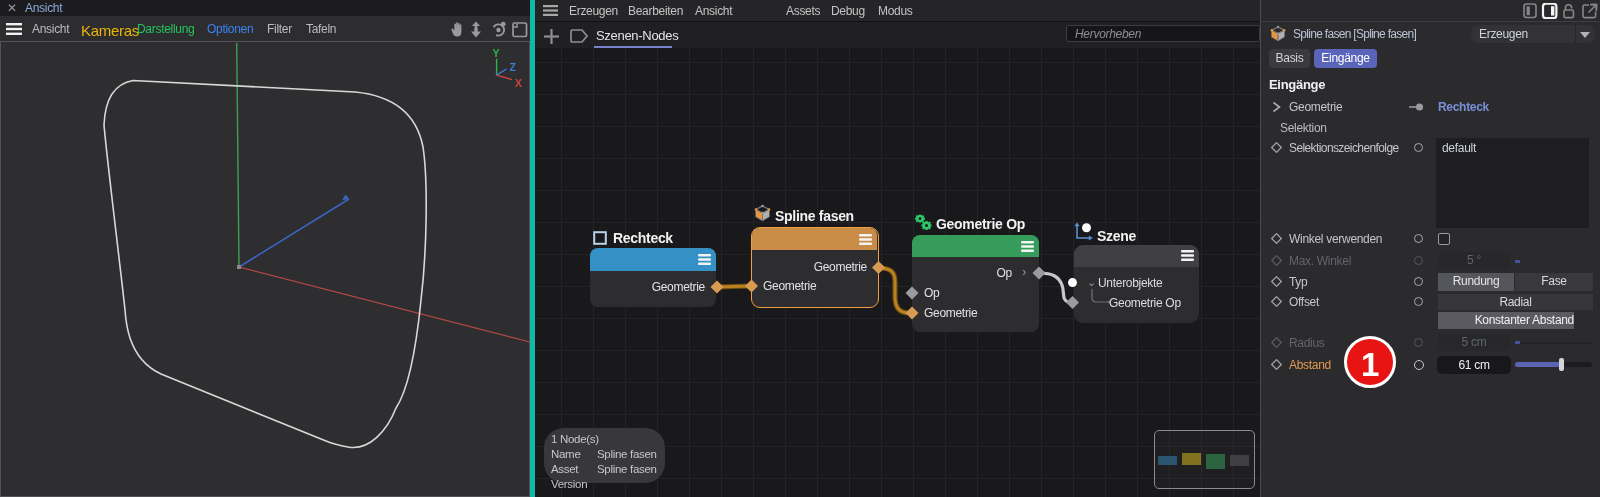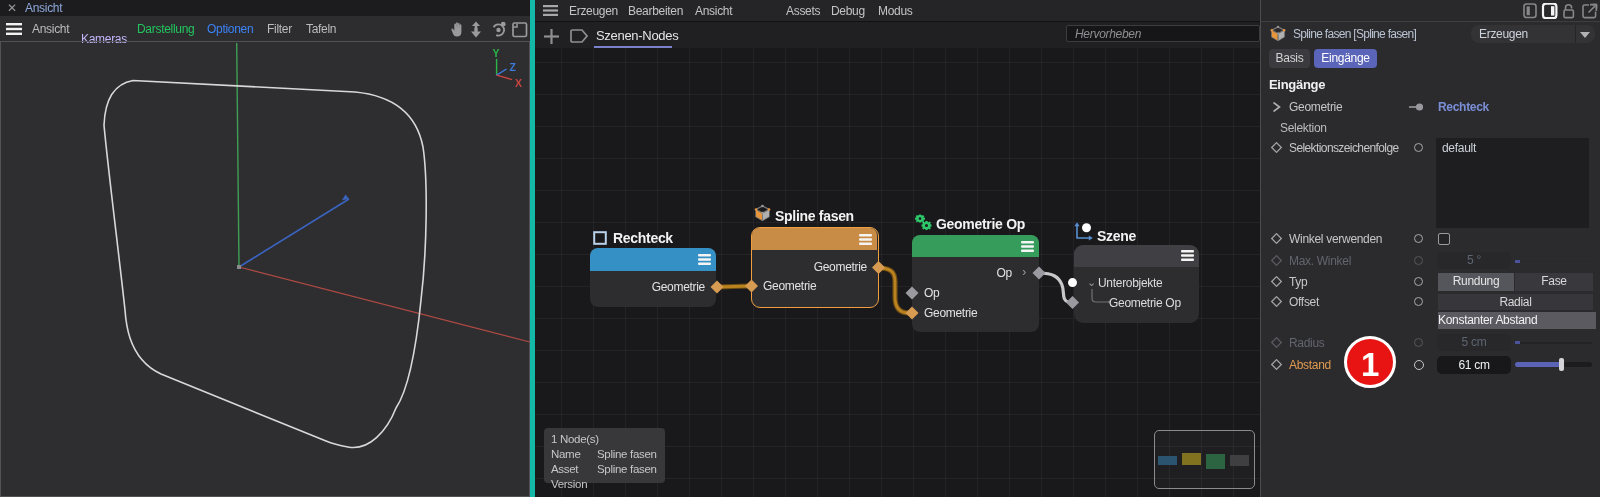--- a/index.html
+++ b/index.html
@@ -19,21 +19,21 @@
       <div class="abs" style="left:25px;top:1px;font-size:12px;color:#8ca7d8;">Ansicht</div>
     </div>
 
     <div class="abs" style="left:0;top:16px;width:530px;height:26px;background:#2d2d2f;border-bottom:1px solid #59595e;">
       <svg class="abs" style="left:6px;top:7px;" width="16" height="12" viewBox="0 0 16 12">
         <rect x="0" y="0" width="16" height="2.4" fill="#f2f2f2"></rect>
         <rect x="0" y="4.8" width="16" height="2.4" fill="#f2f2f2"></rect>
         <rect x="0" y="9.6" width="16" height="2.4" fill="#f2f2f2"></rect>
       </svg>
       <div class="abs" style="left:32px;top:6px;font-size:12px;color:#bcbcbe;">Ansicht</div>
-      <div class="abs" style="left:81px;top:6px;font-size:12px;color:#c4b5fd;margin-top:10px;">Kameras</div>
+      <div class="abs" style="left:81px;top:6px;font-size:15px;color:#eab308;">Kameras</div>
       <div class="abs" style="left:137px;top:6px;font-size:12px;color:#22c55e;">Darstellung</div>
       <div class="abs" style="left:207px;top:6px;font-size:12px;color:#3b82f6;">Optionen</div>
       <div class="abs" style="left:267px;top:6px;font-size:12px;color:#bcbcbe;">Filter</div>
       <div class="abs" style="left:306px;top:6px;font-size:12px;color:#bcbcbe;">Tafeln</div>
       <svg class="abs" style="left:448px;top:5px;" width="80" height="17" viewBox="0 0 80 17" fill="none" stroke="#9a9a9c">
 
         <g fill="#9a9a9c" stroke="none">
           <path d="M3.5,9 C3,7.5 4.5,6.8 5.2,8 L6.3,9.8 L6.3,3.5 C6.3,2.2 8,2.2 8,3.5 L8.1,7 L8.1,2.2 C8.1,0.9 9.8,0.9 9.8,2.2 L9.9,7 L10,2.8 C10,1.6 11.6,1.6 11.6,2.8 L11.7,7.3 L11.8,4.2 C11.8,3 13.4,3 13.4,4.2 L13.4,11 C13.4,14 11.8,15.5 8.9,15.5 C6.6,15.5 5.8,14.6 4.9,12.6 Z"></path>
         </g>
 
@@ -239,21 +239,21 @@
           <rect x="-4.6" y="-4.6" width="9.2" height="9.2" fill="#d89b52" transform="translate(216.5,238) rotate(45)"></rect>
           <rect x="-4.6" y="-4.6" width="9.2" height="9.2" fill="#d89b52" transform="translate(343.5,219.5) rotate(45)"></rect>
           <rect x="-4.6" y="-4.6" width="9.2" height="9.2" fill="#9a9aa0" transform="translate(504,225) rotate(45)"></rect>
           <rect x="-4.6" y="-4.6" width="9.2" height="9.2" fill="#9a9aa0" transform="translate(377,245) rotate(45)"></rect>
           <rect x="-4.6" y="-4.6" width="9.2" height="9.2" fill="#d89b52" transform="translate(377,265) rotate(45)"></rect>
           <rect x="-4.6" y="-4.6" width="9.2" height="9.2" fill="#9a9aa0" transform="translate(537.5,254.5) rotate(45)"></rect>
           <circle cx="537.5" cy="234.6" r="4.5" fill="#ffffff"></circle>
         </g>
       </svg>
 
-      <div class="abs" style="left:9px;top:380px;width:121px;height:55px;border-radius:4px;background:#38383b;font-size:11.5px;color:#c6c6c8;">
+      <div class="abs" style="left:9px;top:380px;width:121px;height:55px;border-radius:20px;background:#38383b;font-size:11.5px;color:#c6c6c8;">
         <div class="abs" style="left:7px;top:5px;">1 Node(s)</div>
         <div class="abs" style="left:7px;top:20px;">Name</div>
           <div class="abs" style="left:53px;top:20px;">Spline fasen</div>
         <div class="abs" style="left:7px;top:35px;">Asset</div>
           <div class="abs" style="left:53px;top:35px;">Spline fasen</div>
         <div class="abs" style="left:7px;top:50px;">Version</div>
       </div>
 
       <div class="abs" style="left:619px;top:382px;width:101px;height:59px;border:1.6px solid #8a8a8f;border-radius:5px;background:rgba(90,90,95,0.10);">
         <div class="abs" style="left:3px;top:25px;width:19px;height:9px;background:#2b5471;"></div>
@@ -354,21 +354,21 @@
     <div class="abs" style="left:153px;top:277px;width:9px;height:9px;border:1.5px solid #a8a8ac;border-radius:50%;"></div>
     <div class="abs" style="left:177px;top:273px;width:76px;height:17.5px;background:#55555c;font-size:12px;color:#e5e5e5;text-align:center;line-height:17.5px;">Rundung</div>
     <div class="abs" style="left:254px;top:273px;width:78px;height:17.5px;background:#39393d;font-size:12px;color:#d8d8da;text-align:center;line-height:17.5px;">Fase</div>
 
     <svg class="abs" style="left:10px;top:296px;" width="11" height="11" viewBox="0 0 11 11">
         <rect x="-3.4" y="-3.4" width="6.8" height="6.8" fill="none" stroke="#a2a2a6" stroke-width="1.3" transform="translate(5.5,5.5) rotate(45)"></rect>
       </svg>
     <div class="abs" style="left:28px;top:295px;font-size:12px;color:#c6c6ca;">Offset</div>
     <div class="abs" style="left:153px;top:297px;width:9px;height:9px;border:1.5px solid #a8a8ac;border-radius:50%;"></div>
     <div class="abs" style="left:177px;top:294px;width:155px;height:16px;background:#37373b;font-size:12px;color:#d8d8da;text-align:center;line-height:16px;">Radial</div>
-    <div class="abs" style="left:177px;top:312px;width:158px;height:16.5px;background:#5a5a60;font-size:12px;color:#f2f2f4;text-align:left;line-height:16.5px;">Konstanter Abstand</div>
+    <div class="abs" style="left:177px;top:312px;width:136px;height:16.5px;background:#5a5a60;font-size:12px;color:#f2f2f4;text-align:right;line-height:16.5px;">Konstanter Abstand</div>
 
     <svg class="abs" style="left:10px;top:337px;" width="11" height="11" viewBox="0 0 11 11">
         <rect x="-3.4" y="-3.4" width="6.8" height="6.8" fill="none" stroke="#5a5a60" stroke-width="1.3" transform="translate(5.5,5.5) rotate(45)"></rect>
       </svg>
     <div class="abs" style="left:28px;top:336px;font-size:12px;color:#63656e;">Radius</div>
     <div class="abs" style="left:153px;top:338px;width:9px;height:9px;border:1.5px solid #55555c;border-radius:50%;"></div>
     <div class="abs" style="left:176px;top:334px;width:74px;height:17px;background:#28282b;border-radius:5px;font-size:12px;color:#5d6570;text-align:center;line-height:17px;">5 cm</div>
     <div class="abs" style="left:254px;top:341px;width:5px;height:3px;background:#4a529a;"></div>
     <div class="abs" style="left:259px;top:341.5px;width:72px;height:2.5px;background:#232327;"></div>
 

